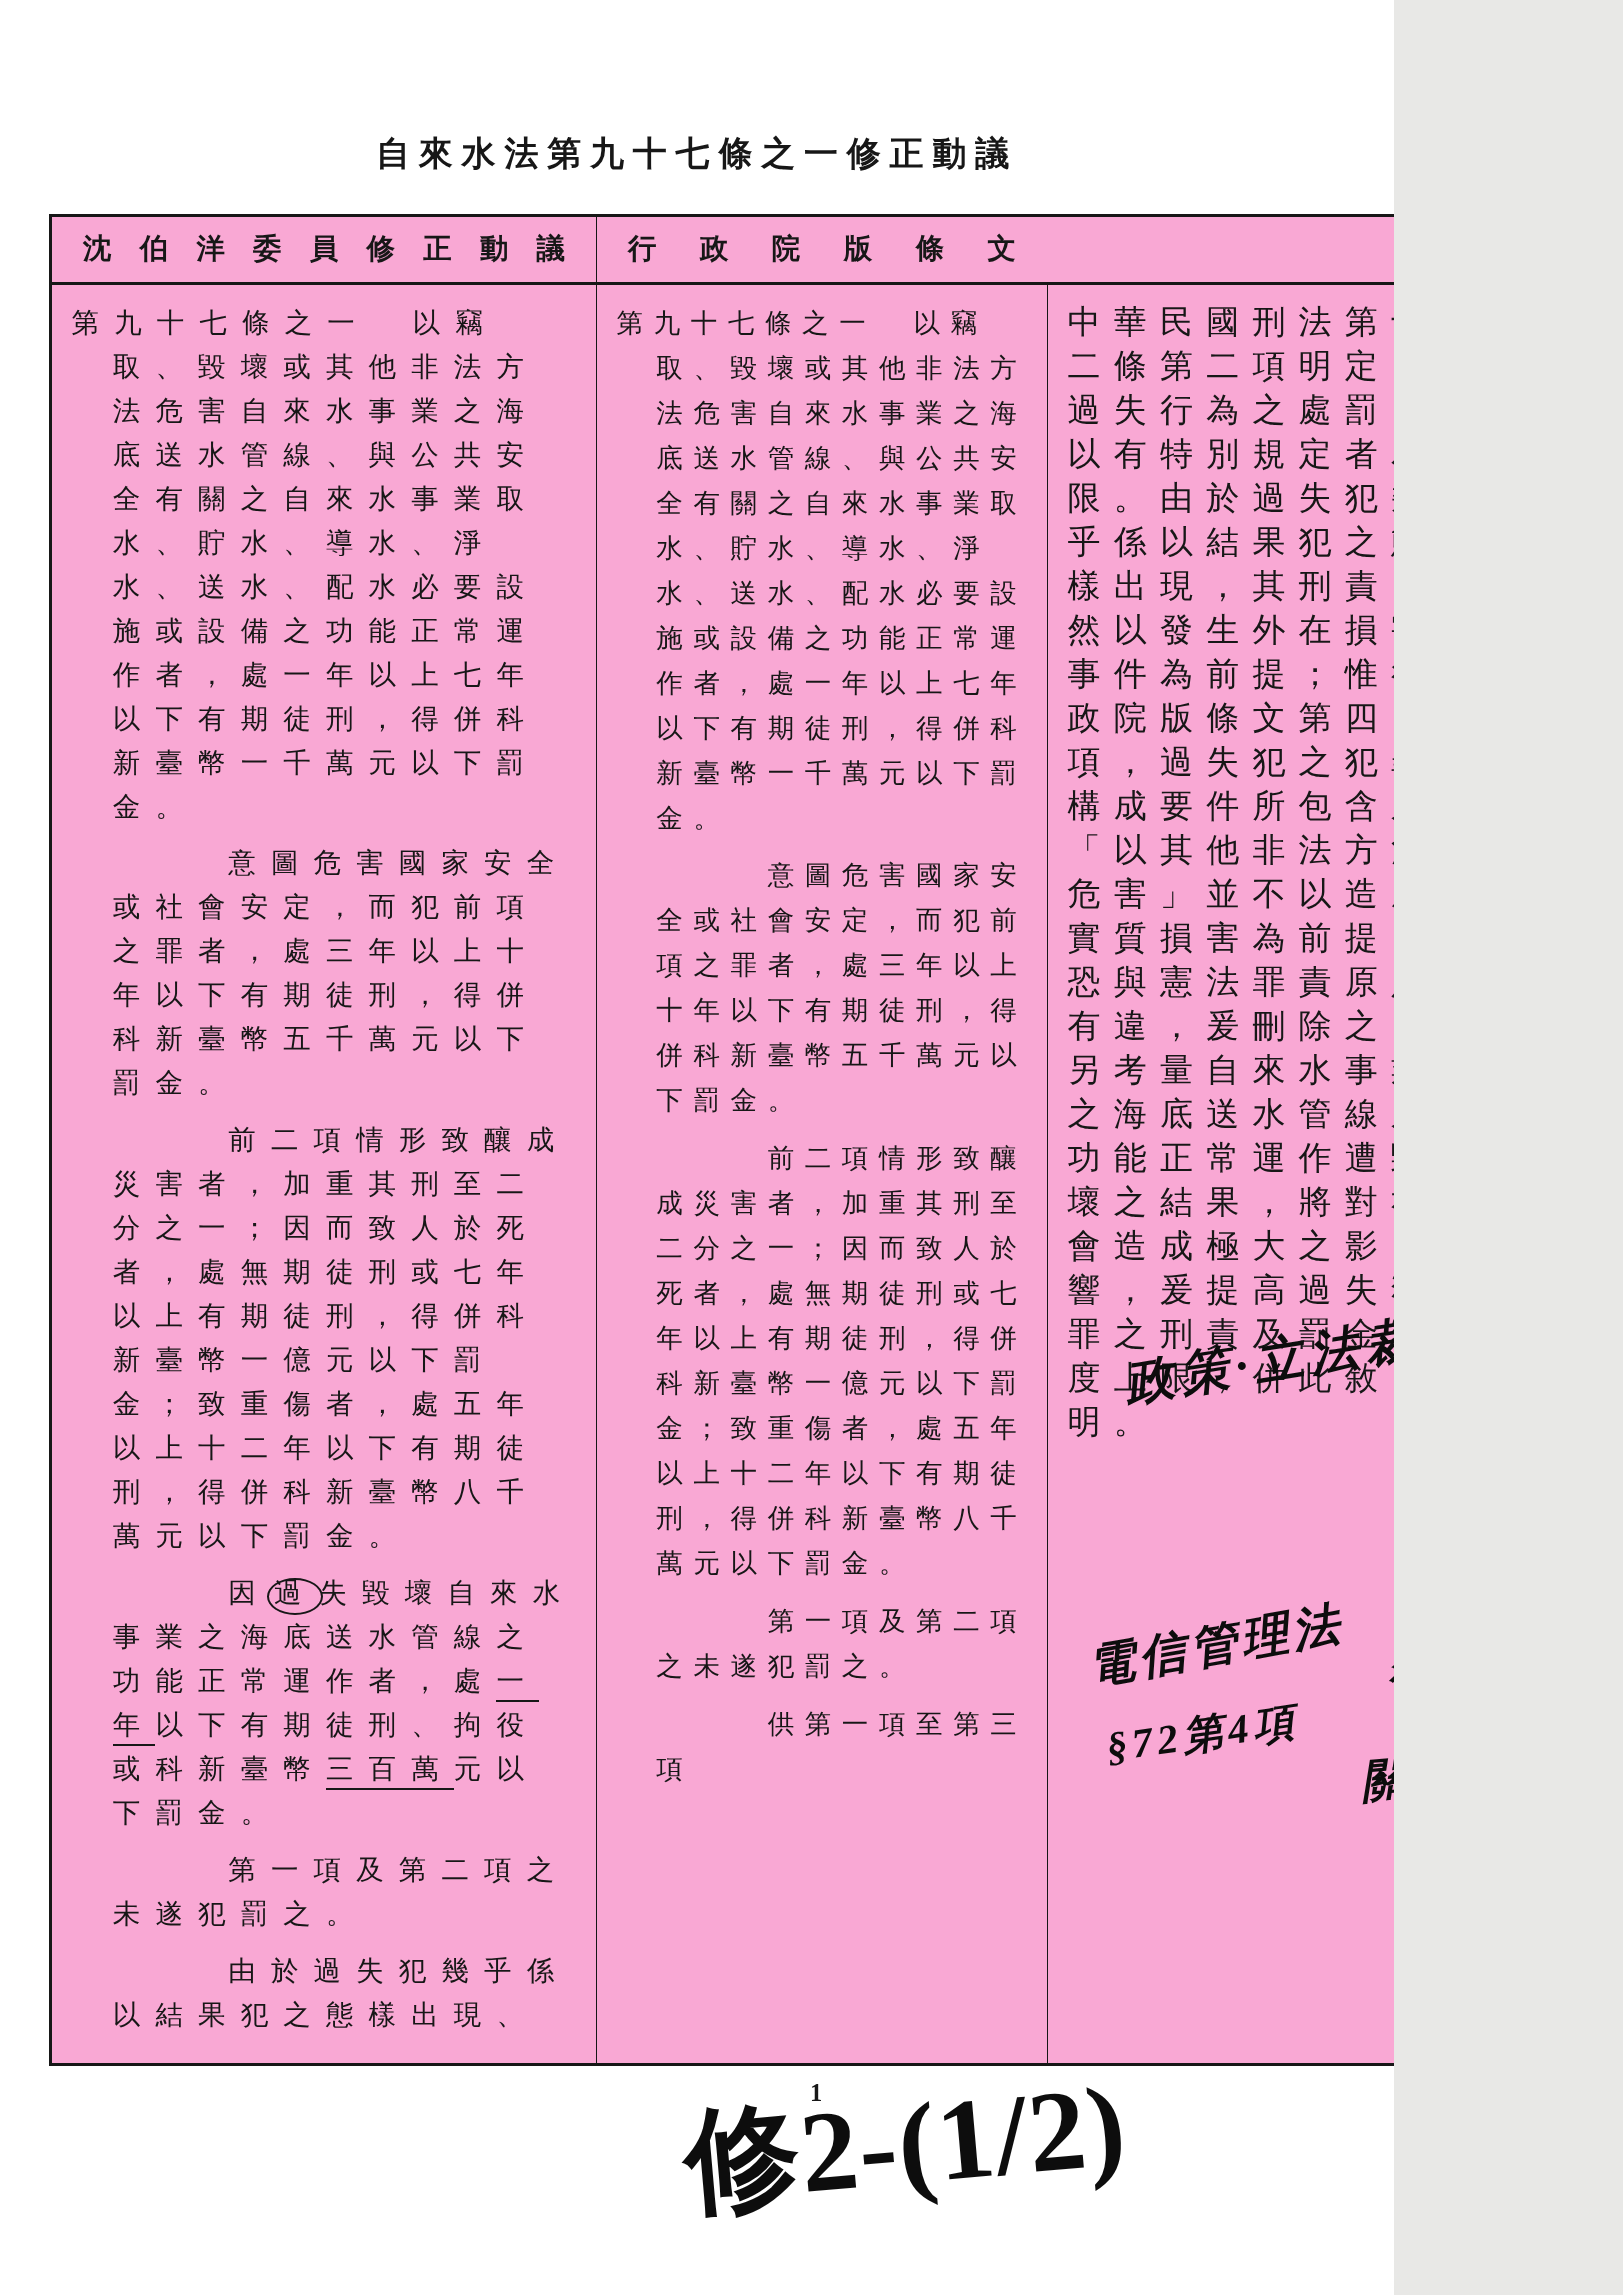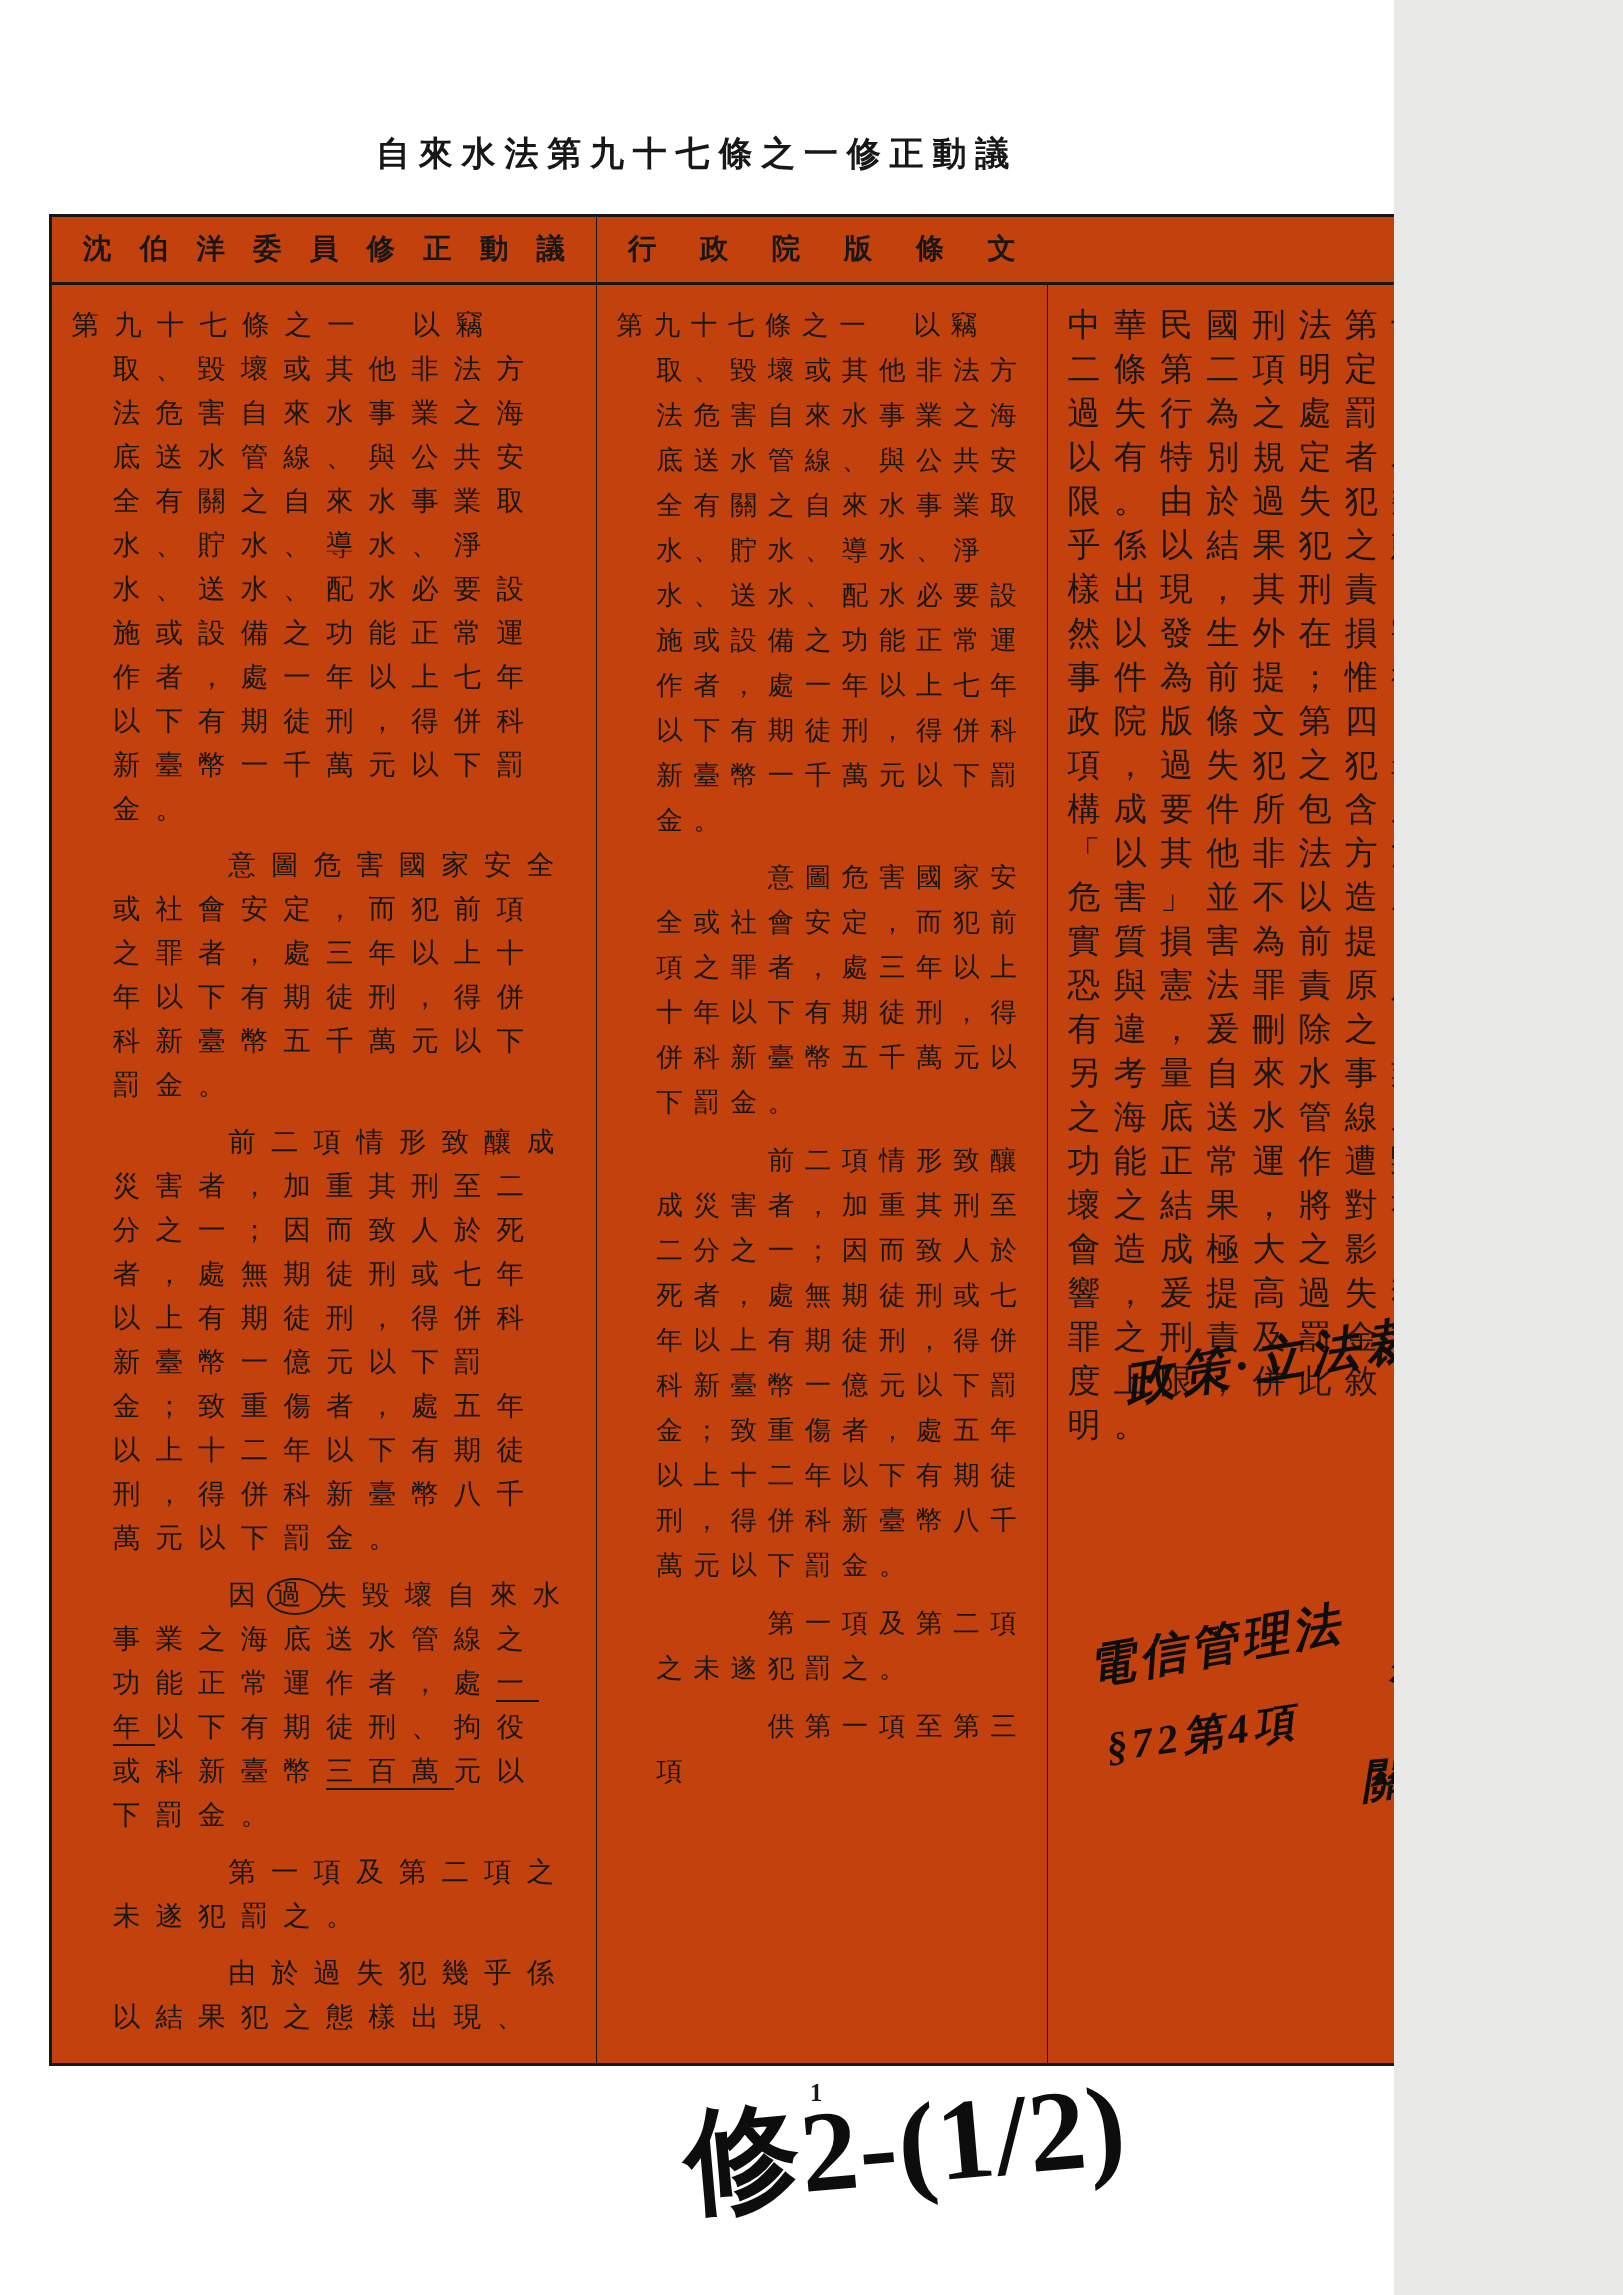--- a/index.html
+++ b/index.html
@@ -7,36 +7,36 @@
     position:relative; width:1394px; height:2295px; background:#ffffff;
     font-family:"Liberation Serif", serif; color:#171717; overflow:hidden;
   }
   .title {
     position:absolute; top:131px; left:0; width:100%; margin:0;
     text-align:center; font-size:34px; font-weight:700; letter-spacing:8.8px;
   }
   .table {
     position:absolute; left:49px; top:214px; width:1451px; height:1852px;
     border:3.4px solid #171717; box-sizing:border-box;
-    display:flex; flex-direction:column; background:#c2410c;
+    display:flex; flex-direction:column; background:#f9a8d4;
   }
   .hrow {
     display:grid; grid-template-columns:544px 451px 1fr;
     border-bottom:3.4px solid #171717; height:68px; box-sizing:border-box;
   }
   .hcell {
     box-sizing:border-box; padding:0 31px; line-height:63px;
     font-size:28.4px; font-weight:600;
     text-align:justify; text-align-last:justify; overflow:hidden;
   }
   .hcell.b { border-left:1.5px solid #171717; }
   .brow { display:grid; grid-template-columns:544px 451px 1fr; flex:1; min-height:0; }
   .cell { box-sizing:border-box; padding:17.7px 19.6px 0 19.6px; overflow:hidden; }
   .cell.b { border-left:1.5px solid #171717; }
-  .cell p { margin:0 0 12.8px 0; padding-left:1.5em; text-indent:4.2em; }
+  .cell p { margin:0 0 12.8px 0; padding-left:1.5em; text-indent:4.2em;font-family:Liberation Mono, monospace; }
   .cell p.art { text-indent:-1.5em; }
   .cell-1 { font-size:27.5px; line-height:44px; letter-spacing:0.55em; }
   .cell-2 { font-size:26.5px; line-height:45px; letter-spacing:0.40em; }
   .cell-3 { font-size:33px; line-height:44px; letter-spacing:0.40em; }
   .cell-3 p { padding-left:0; text-indent:0; }
   .ul { border-bottom:2.5px solid #171717; padding-bottom:2px; }
   .circled {
     display:inline-block; border:2.5px solid #171717; border-radius:50%;
     padding:0 4.9px 2.9px; margin:-4.9px -3.9px; line-height:1.1; text-indent:0;
   }

